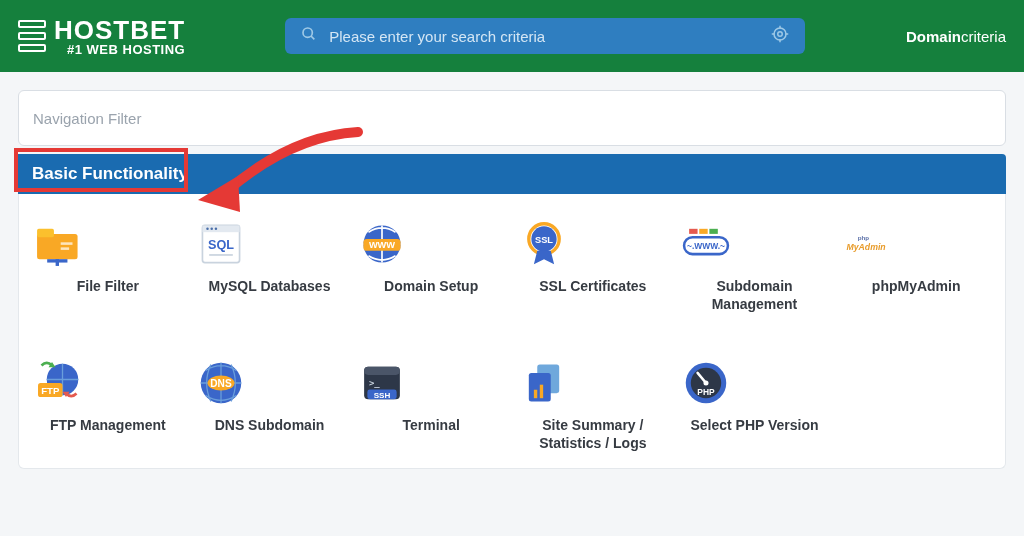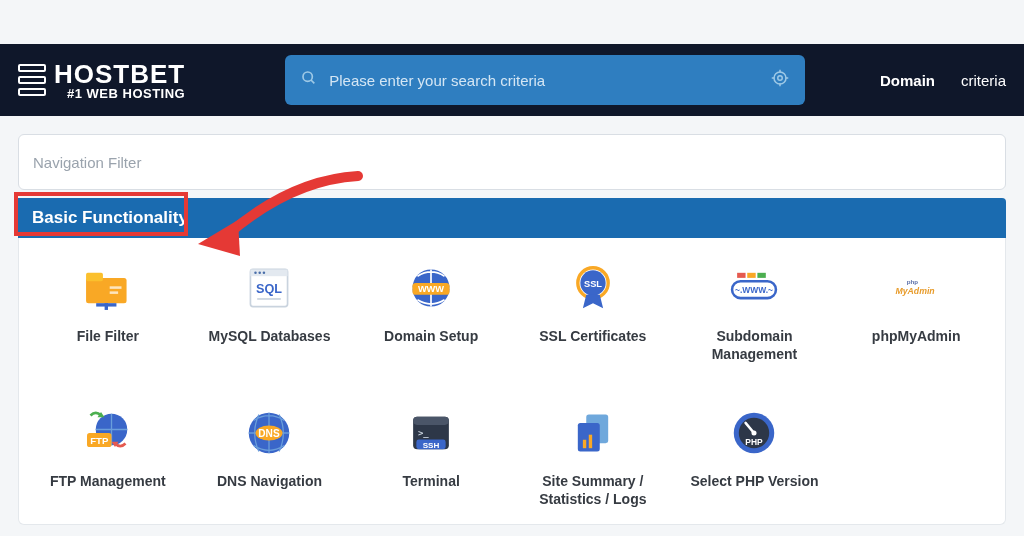--- a/index.html
+++ b/index.html
@@ -4,27 +4,26 @@
 <style>
   * { box-sizing: border-box; margin: 0; padding: 0; }
   body {
     font-family: -apple-system, BlinkMacSystemFont, "Segoe UI", Arial, sans-serif;
     background: #f4f6f8;
     width: 1024px;
     height: 536px;
     overflow: hidden;
   }
   .topbar {
-    background: #0f172a;
+    background: #15803d;
     height: 72px;
     display: flex;
     align-items: center;
     padding: 0 18px;
     gap: 20px;
-    margin-top: 44px;
   }
   .logo {
     display: flex;
     align-items: center;
     gap: 8px;
     color: #fff;
   }
   .logo-icon {
     width: 28px; height: 32px;
     display:flex; flex-direction:column; justify-content:space-between;
@@ -33,37 +32,37 @@
     display:block; width:100%; height:8px;
     border:2px solid #fff; border-radius:2px;
   }
   .logo-text { line-height:1; }
   .logo-main { font-size:26px; font-weight:800; letter-spacing:1px; }
   .logo-sub { font-size:13px; font-weight:700; text-align:right; letter-spacing:0.5px;}
   .searchwrap {
     flex:1;
     background:#2f7ec0;
     border-radius:6px;
-    height:50px;
+    height:36px;
     display:flex;
     align-items:center;
     padding:0 16px;
     gap:12px;
     max-width:520px;
     margin-left:80px;
   }
   .searchwrap .sicon{ color:#9ec9e6; font-size:16px; }
   .searchwrap input{
     flex:1; background:transparent; border:none; outline:none;
     color:#fff; font-size:15px;
   }
   .searchwrap input::placeholder{ color:#d4e6f4; }
   .searchwrap .target{ color:#9ec9e6; }
   .navlinks{
-    display:flex; gap:26px; color:#fff; font-size:15px; font-weight:700;
+    display:flex; color:#fff; font-size:15px; font-weight:700;
     margin-left:auto;
   }
   .navlinks .nl2{ font-weight:500; }
   .content{ padding:18px 18px 0 18px; position:relative; }
   .filterbox{
     width:100%; height:56px; border:1px solid #d9dee4; border-radius:6px;
     padding:0 14px; font-size:15px; color:#555; background:#fff;
   }
   .filterbox::placeholder{ color:#9aa3ad; }
   .sectionbar{
@@ -99,22 +98,22 @@
     background:#fff; border:1px solid #e4e8ec; border-top:none;
     border-radius:0 0 6px 6px; padding:22px 12px 16px;
   }
   .grid{
     display:grid;
     grid-template-columns: repeat(6, 1fr);
     row-gap:42px;
     column-gap:8px;
   }
   .item{
-    display:flex; flex-direction:column; align-items:center;
-    text-align:center; gap:12px; cursor:pointer;
+    display:flex; flex-direction:column; 
+    text-align:center; gap:6px; cursor:pointer;
     font-size:14px; color:#363b42; font-weight:600;
   }
   .item .ic{
     width:56px; height:56px; display:flex; align-items:center; justify-content:center;
   }
   .item .lbl{ line-height:1.25; }
 </style>
 </head>
 <body>
 
@@ -265,21 +264,21 @@
 
       <div class="item">
         <div class="ic">
           <svg width="54" height="54" viewBox="0 0 64 64">
               <circle cx="32" cy="32" r="24" fill="#3a66c9"></circle>
               <path d="M8 32 h48 M32 8 v48 M14 17 Q32 6 50 17 M14 47 Q32 58 50 47 M20 10 Q10 32 20 54 M44 10 Q54 32 44 54" stroke="#6a9edb" stroke-width="1.5" fill="none"></path>
               <ellipse cx="32" cy="32" rx="16" ry="9" fill="#f9a825"></ellipse>
               <text x="32" y="37" font-size="12" font-weight="800" fill="#fff" text-anchor="middle" font-family="Arial">DNS</text>
             </svg>
         </div>
-        <div class="lbl">DNS Navigation</div>
+        <div class="lbl">DNS Subdomain</div>
       </div>
 
       <div class="item">
         <div class="ic">
           <svg width="52" height="52" viewBox="0 0 64 64">
               <rect x="10" y="12" width="44" height="40" rx="5" fill="#2d3748"></rect>
               <rect x="10" y="12" width="44" height="10" rx="5" fill="#4a5568"></rect>
               <text x="16" y="36" font-size="11" fill="#cbd5e0" font-family="monospace">&gt;_</text>
               <rect x="14" y="40" width="36" height="12" rx="3" fill="#3a66c9"></rect>
               <text x="32" y="50" font-size="10" font-weight="800" fill="#fff" text-anchor="middle" font-family="Arial">SSH</text>

